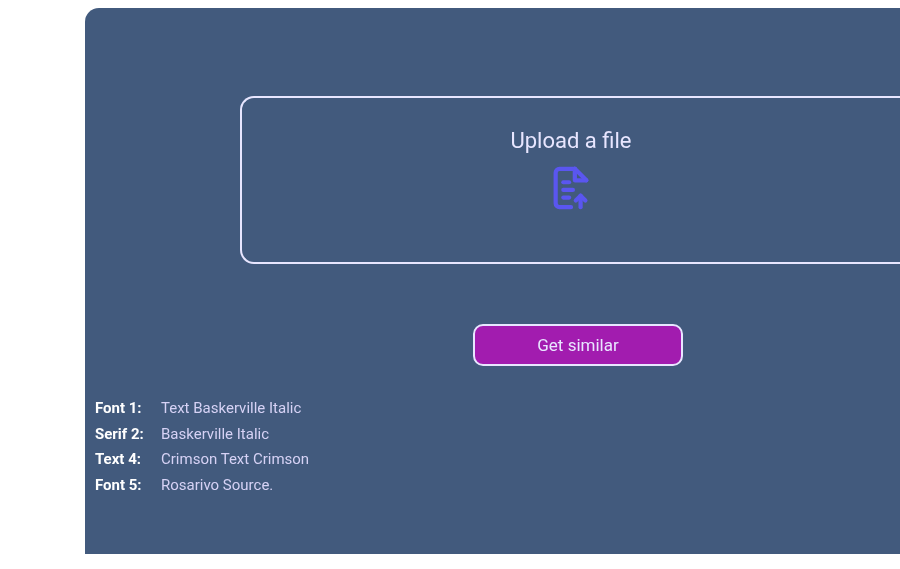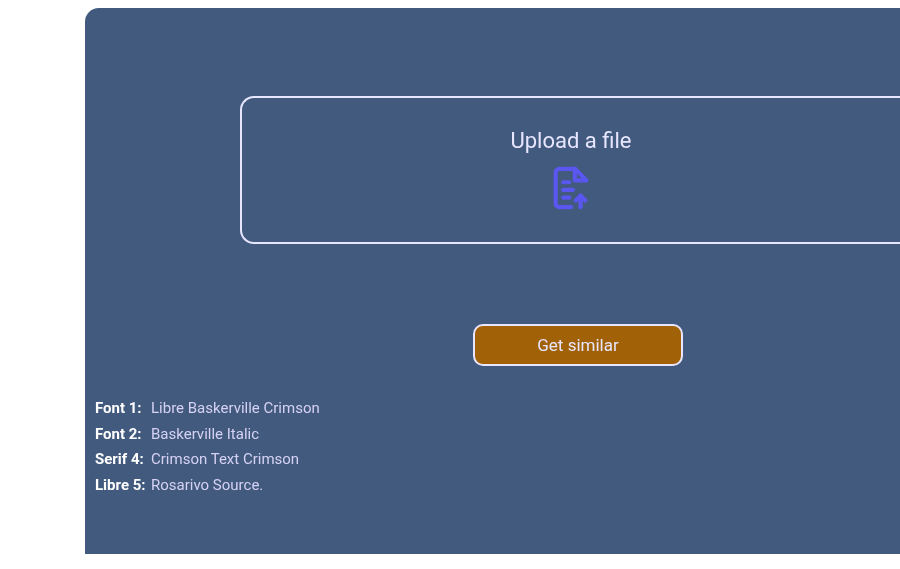--- a/index.html
+++ b/index.html
@@ -24,21 +24,21 @@
       bottom: 15px;
       background: #425a7d;
       border-top-left-radius: 14px;
     }
 
     .upload-box {
       position: absolute;
       top: 88px;
       left: 155px;
       right: 0;
-      height: 148px;
+      height: 168px;
       border: 2px solid #e8e6ff;
       border-right: none;
       border-top-left-radius: 14px;
       border-bottom-left-radius: 14px;
       display: flex;
       flex-direction: column;
       align-items: center;
       padding-top: 30px;
     }
 
@@ -54,21 +54,21 @@
       height: 46px;
       color: #5a56f0;
     }
 
     .get-similar-btn {
       position: absolute;
       top: 316px;
       left: 388px;
       width: 210px;
       height: 42px;
-      background: #a16207;
+      background: #a21caf;
       border: 2px solid #e8e6ff;
       border-radius: 10px;
       color: #e8e6ff;
       font-size: 17px;
       font-weight: 400;
       cursor: pointer;
       display: flex;
       align-items: center;
       justify-content: center;
     }
@@ -77,21 +77,21 @@
       position: absolute;
       top: 388px;
       left: 10px;
       color: #d6d2f5;
       font-size: 15px;
       line-height: 1.7;
     }
 
     .font-row {
       display: flex;
-      gap: 0;
+      gap: 10px;
     }
 
     .font-label {
       color: #ffffff;
       font-weight: 700;
       min-width: 56px;
     }
 
     .font-name {
       color: #d6d2f5;
@@ -117,29 +117,29 @@
         <path d="M14.5 18.5L17 16l2.5 2.5"></path>
       </svg>
     </div>
   </div>
 
   <div class="get-similar-btn">Get similar</div>
 
   <div class="font-list">
     <div class="font-row">
       <span class="font-label">Font 1:</span>
-      <span class="font-name">Libre Baskerville Crimson</span>
+      <span class="font-name">Text Baskerville Italic</span>
     </div>
     <div class="font-row">
-      <span class="font-label">Font 2:</span>
+      <span class="font-label">Serif 2:</span>
       <span class="font-name">Baskerville Italic</span>
     </div>
     <div class="font-row">
-      <span class="font-label">Serif 4:</span>
+      <span class="font-label">Text 4:</span>
       <span class="font-name">Crimson Text Crimson</span>
     </div>
     <div class="font-row">
-      <span class="font-label">Libre 5:</span>
+      <span class="font-label">Font 5:</span>
       <span class="font-name">Rosarivo Source.</span>
     </div>
   </div>
 
 </div>
 
 </body></html>

